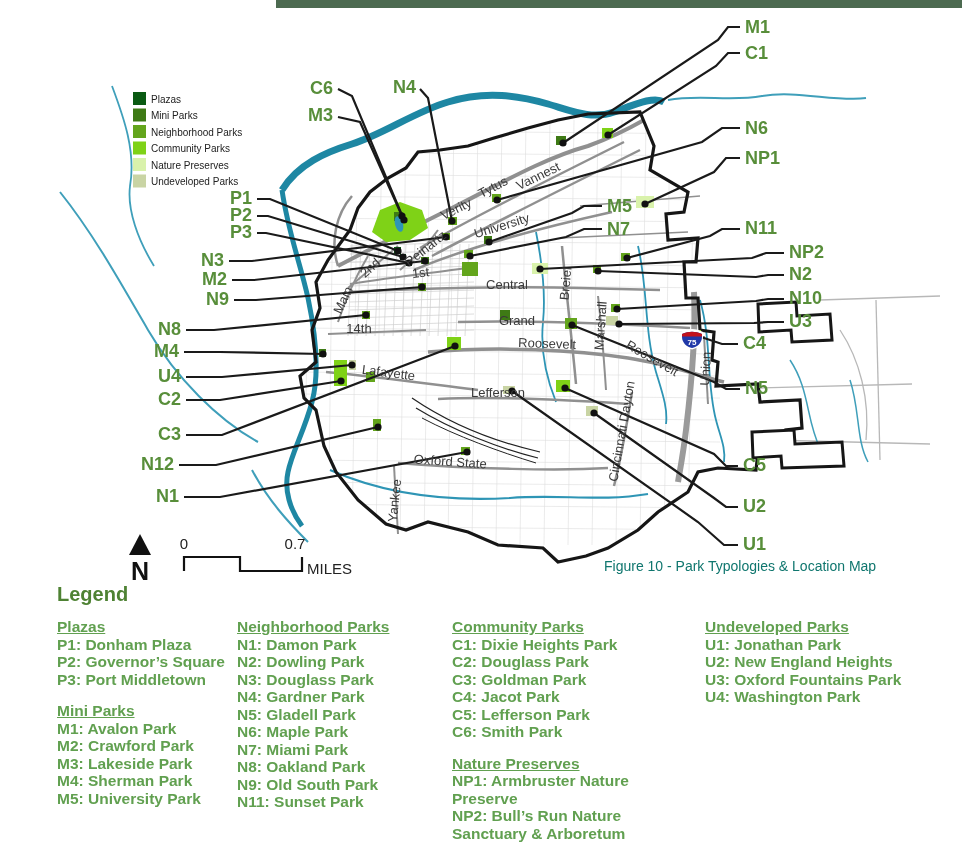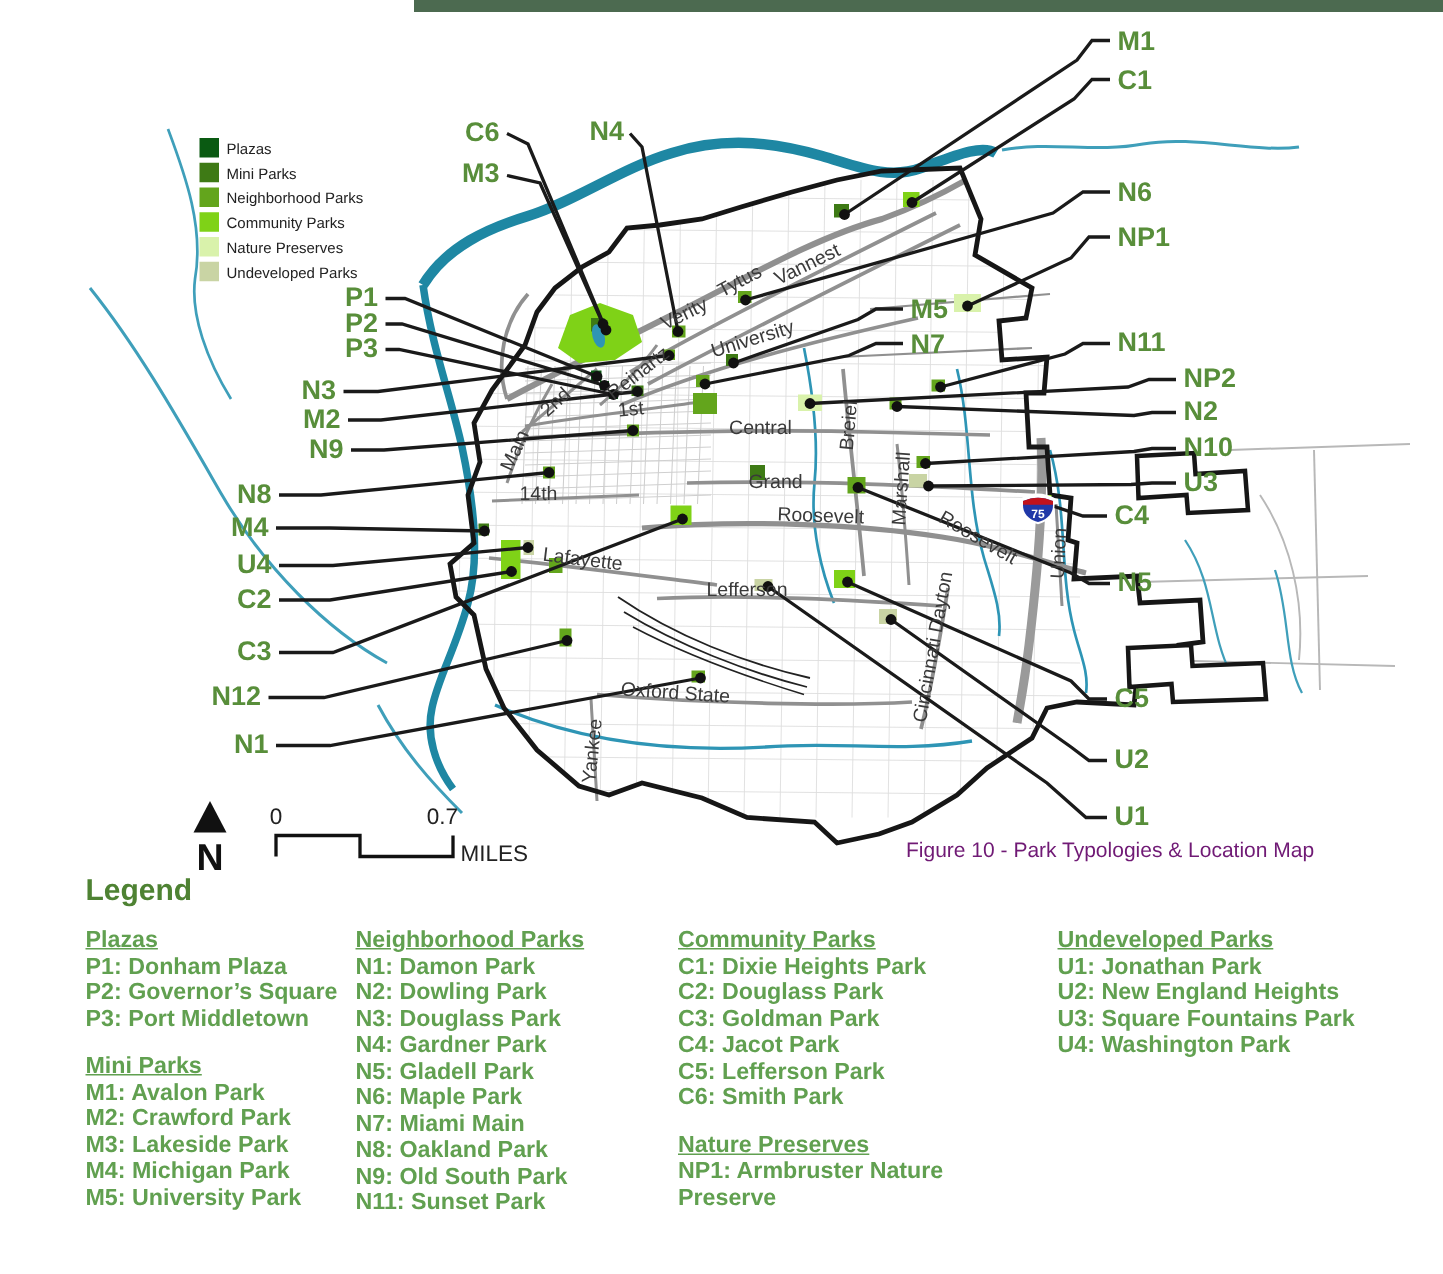--- a/index.html
+++ b/index.html
@@ -1,20 +1,20 @@
 <!DOCTYPE html>
 <html><head>
 <meta charset="utf-8">
 <style>
   html,body{margin:0;padding:0;background:#fff;}
   .stage{position:relative;width:962px;height:849px;background:#fff;overflow:hidden;
          font-family:"Liberation Sans",sans-serif;}
   .top-bar{position:absolute;left:276px;top:0;width:686px;height:8px;background:#4c6a50;}
   #map-svg{position:absolute;left:0;top:0;}
-  #caption{position:absolute;left:604px;top:558px;width:300px;font-size:14px;color:#701a75;}
+  #caption{position:absolute;left:604px;top:558px;width:300px;font-size:14px;color:#0f766e;}
   #legend-title{position:absolute;left:57px;top:583px;font-size:20px;font-weight:bold;color:#4e8233;}
   .leg-col{position:absolute;top:618px;font-size:15.5px;line-height:17.5px;color:#61a050;}
   .leg-group{margin-bottom:14px;}
   .leg-head{font-weight:bold;text-decoration:underline;}
   .leg-item{font-weight:bold;}
 </style>
 </head>
 <body>
 
 <div class="stage">
@@ -360,57 +360,58 @@
           <div class="leg-head">Plazas</div>
           <div class="leg-item">P1: Donham Plaza</div>
           <div class="leg-item">P2: Governor’s Square</div>
           <div class="leg-item">P3: Port Middletown</div>
         </div>
         <div class="leg-group">
           <div class="leg-head">Mini Parks</div>
           <div class="leg-item">M1: Avalon Park</div>
           <div class="leg-item">M2: Crawford Park</div>
           <div class="leg-item">M3: Lakeside Park</div>
-          <div class="leg-item">M4: Michigan Park</div>
+          <div class="leg-item">M4: Sherman Park</div>
           <div class="leg-item">M5: University Park</div>
         </div>
       </div>
       <div class="leg-col" style="left: 237px; width: 210px;">
         <div class="leg-group">
           <div class="leg-head">Neighborhood Parks</div>
           <div class="leg-item">N1: Damon Park</div>
           <div class="leg-item">N2: Dowling Park</div>
           <div class="leg-item">N3: Douglass Park</div>
           <div class="leg-item">N4: Gardner Park</div>
           <div class="leg-item">N5: Gladell Park</div>
           <div class="leg-item">N6: Maple Park</div>
-          <div class="leg-item">N7: Miami Main</div>
+          <div class="leg-item">N7: Miami Park</div>
           <div class="leg-item">N8: Oakland Park</div>
           <div class="leg-item">N9: Old South Park</div>
           <div class="leg-item">N11: Sunset Park</div>
         </div>
       </div>
       <div class="leg-col" style="left: 452px; width: 230px;">
         <div class="leg-group">
           <div class="leg-head">Community Parks</div>
           <div class="leg-item">C1: Dixie Heights Park</div>
           <div class="leg-item">C2: Douglass Park</div>
           <div class="leg-item">C3: Goldman Park</div>
           <div class="leg-item">C4: Jacot Park</div>
           <div class="leg-item">C5: Lefferson Park</div>
           <div class="leg-item">C6: Smith Park</div>
         </div>
         <div class="leg-group">
           <div class="leg-head">Nature Preserves</div>
           <div class="leg-item">NP1: Armbruster Nature Preserve</div>
+          <div class="leg-item">NP2: Bull’s Run Nature Sanctuary &amp; Arboretum</div>
         </div>
       </div>
       <div class="leg-col" style="left: 705px; width: 248px;">
         <div class="leg-group">
           <div class="leg-head">Undeveloped Parks</div>
           <div class="leg-item">U1: Jonathan Park</div>
           <div class="leg-item">U2: New England Heights</div>
-          <div class="leg-item">U3: Square Fountains Park</div>
+          <div class="leg-item">U3: Oxford Fountains Park</div>
           <div class="leg-item">U4: Washington Park</div>
         </div>
       </div>
     </div>
 </div>
 
 </body></html>

